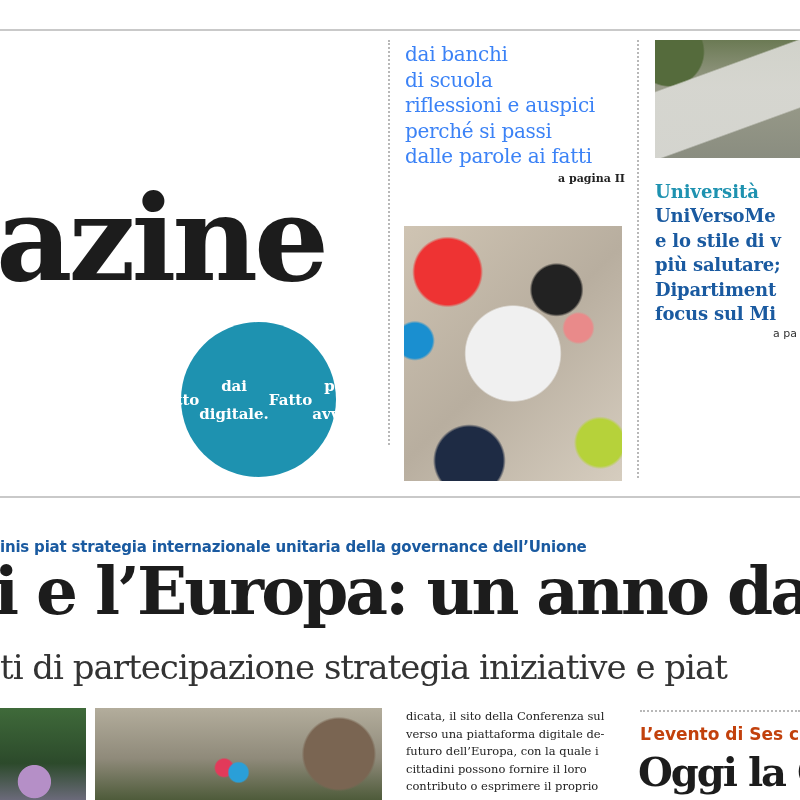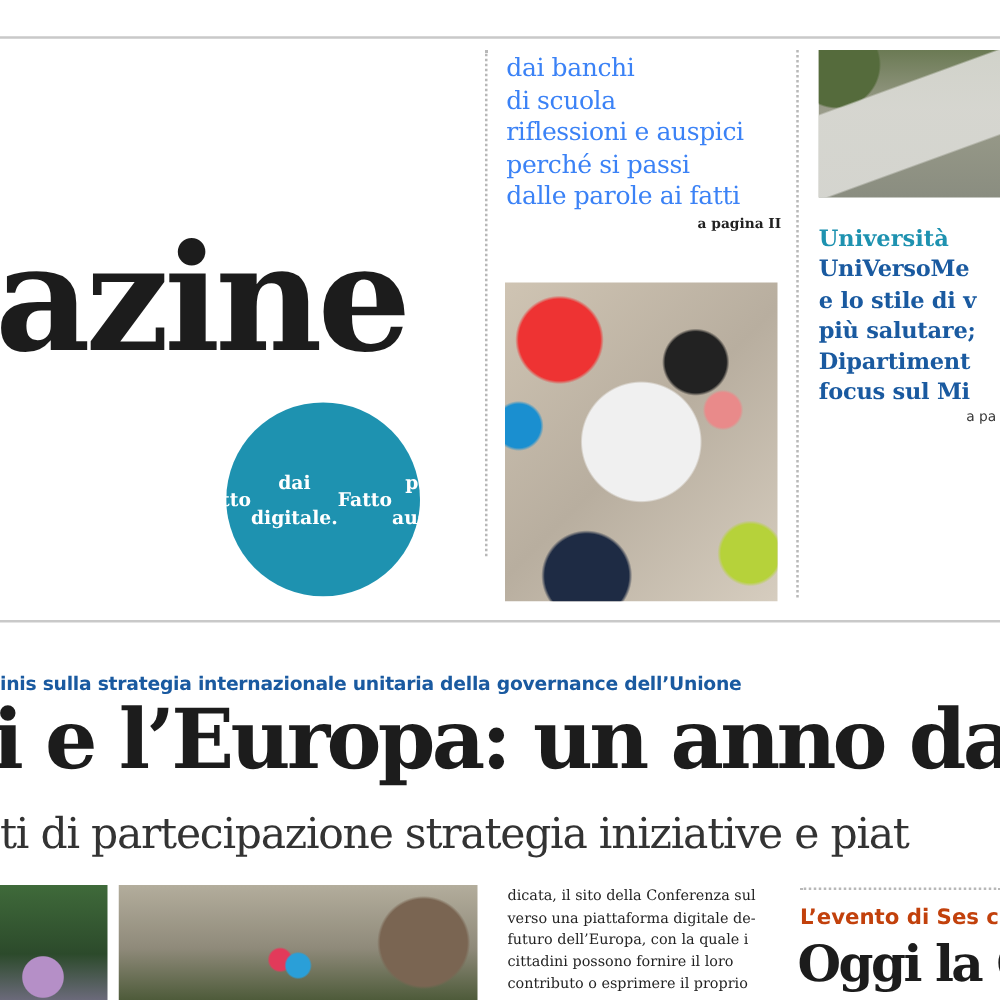--- a/index.html
+++ b/index.html
@@ -85,21 +85,21 @@
 <body>
 
 <div class="top-rule"></div>
 
 <div class="masthead-word">azine</div>
 
 <div class="badge">
   <span>Scritto</span>
   <span>dai digitale.</span>
   <span>Fatto</span>
-  <span>per i auspici</span>
+  <span>per i avviene</span>
 </div>
 
 <div class="vdots a"></div>
 <div class="vdots b"></div>
 
 <div class="inclusion">
   <div class="body">dai banchi</div>
   <div class="body">di scuola</div>
   <div class="body">riflessioni e auspici</div>
   <div class="body">perché si passi</div>
@@ -115,21 +115,21 @@
   <div class="title">UniVersoMe</div>
   <div class="title">e lo stile di v</div>
   <div class="title">più salutare;</div>
   <div class="title">Dipartiment</div>
   <div class="title">focus sul Mi</div>
   <div class="ref">a pa</div>
 </div>
 
 <div class="mid-rule"></div>
 
-<div class="overline">inis sulla strategia internazionale unitaria della governance dell’Unione</div>
+<div class="overline">inis piat strategia internazionale unitaria della governance dell’Unione</div>
 <div class="headline">i e l’Europa: un anno da</div>
 <div class="deck">ti di partecipazione strategia iniziative e piat</div>
 
 <div class="photo crowd1"></div>
 <div class="photo crowd2"></div>
 
 <div class="bodycol">
   <div>dicata, il sito della Conferenza sul</div>
   <div>verso una piattaforma digitale de-</div>
   <div>futuro dell’Europa, con la quale i</div>

